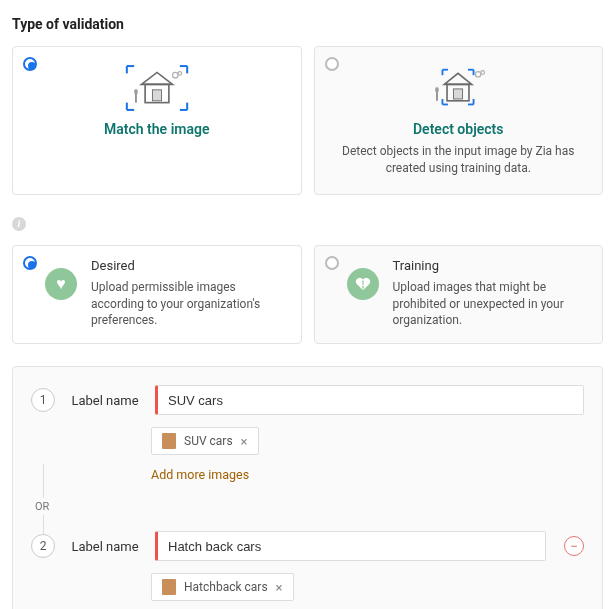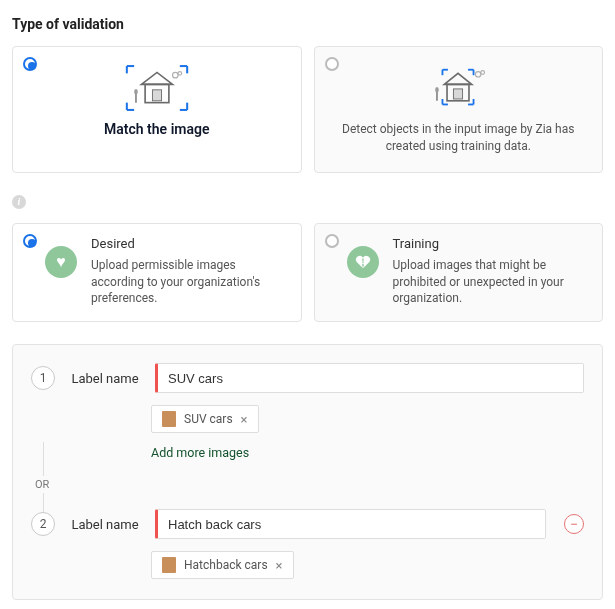--- a/index.html
+++ b/index.html
@@ -53,21 +53,21 @@
     width: 8px; height: 8px; border-radius: 50%; background: #1a73e8;
   }
   .card .radio.unchecked { border-color: #bbb; }
   .card-illus {
     display: flex; justify-content: center; margin: 4px 0 8px 0;
   }
   .card-title {
     text-align: center;
     font-weight: 600;
     font-size: 14px;
-    color: #0f172a;
+    color: #0f766e;
     margin-bottom: 6px;
   }
   .card-desc {
     text-align: center;
     font-size: 12px;
     color: #555;
     line-height: 1.45;
     padding: 0 4px;
   }
 
@@ -170,21 +170,21 @@
   .file-chip .zip-icon {
     width: 14px; height: 16px;
     background: #c98f5a;
     border-radius: 1px;
     position: relative;
   }
   .file-chip .chip-x {
     color: #888; font-size: 13px; cursor: pointer;
   }
   .add-link {
-    color: #14532d; font-size: 12.5px; cursor: pointer;
+    color: #a16207; font-size: 12.5px; cursor: pointer;
     padding-left: 120px; display: block; margin-top: 12px;
   }
   .or-divider {
     display: flex; align-items: center;
     margin: 18px 0 18px 0;
     position: relative;
   }
   .or-text {
     font-size: 11px; color: #777;
     margin-left: 4px; position: relative; z-index: 2;
@@ -246,20 +246,21 @@
         <polyline points="52,44 46,44" stroke="#1a73e8" stroke-width="2" fill="none"></polyline>
         <polygon points="20,22 35,10 50,22" fill="none" stroke="#6b6b6b" stroke-width="1.8"></polygon>
         <rect x="23" y="22" width="24" height="18" fill="none" stroke="#6b6b6b" stroke-width="1.8"></rect>
         <rect x="30" y="27" width="10" height="11" fill="#d8d8d8" stroke="#6b6b6b" stroke-width="1"></rect>
         <line x1="12" y1="40" x2="12" y2="28" stroke="#6b6b6b" stroke-width="1.5"></line>
         <path d="M10,28 a2,3 0 1,1 4,0 a2,3 0 1,1 -4,0" fill="#9c9c9c"></path>
         <circle cx="57" cy="11" r="3" fill="none" stroke="#b0b0b0" stroke-width="1.3"></circle>
         <circle cx="62" cy="9" r="2" fill="none" stroke="#b0b0b0" stroke-width="1.3"></circle>
       </svg>
     </div>
+    <div class="card-title">Detect objects</div>
     <div class="card-desc">Detect objects in the input image by Zia has created using training data.</div>
   </div>
 </div>
 
 <div class="section-title with-info">
   <span class="info-icon">i</span>
 </div>
 
 <div class="cards-row">
   <div class="small-card">

